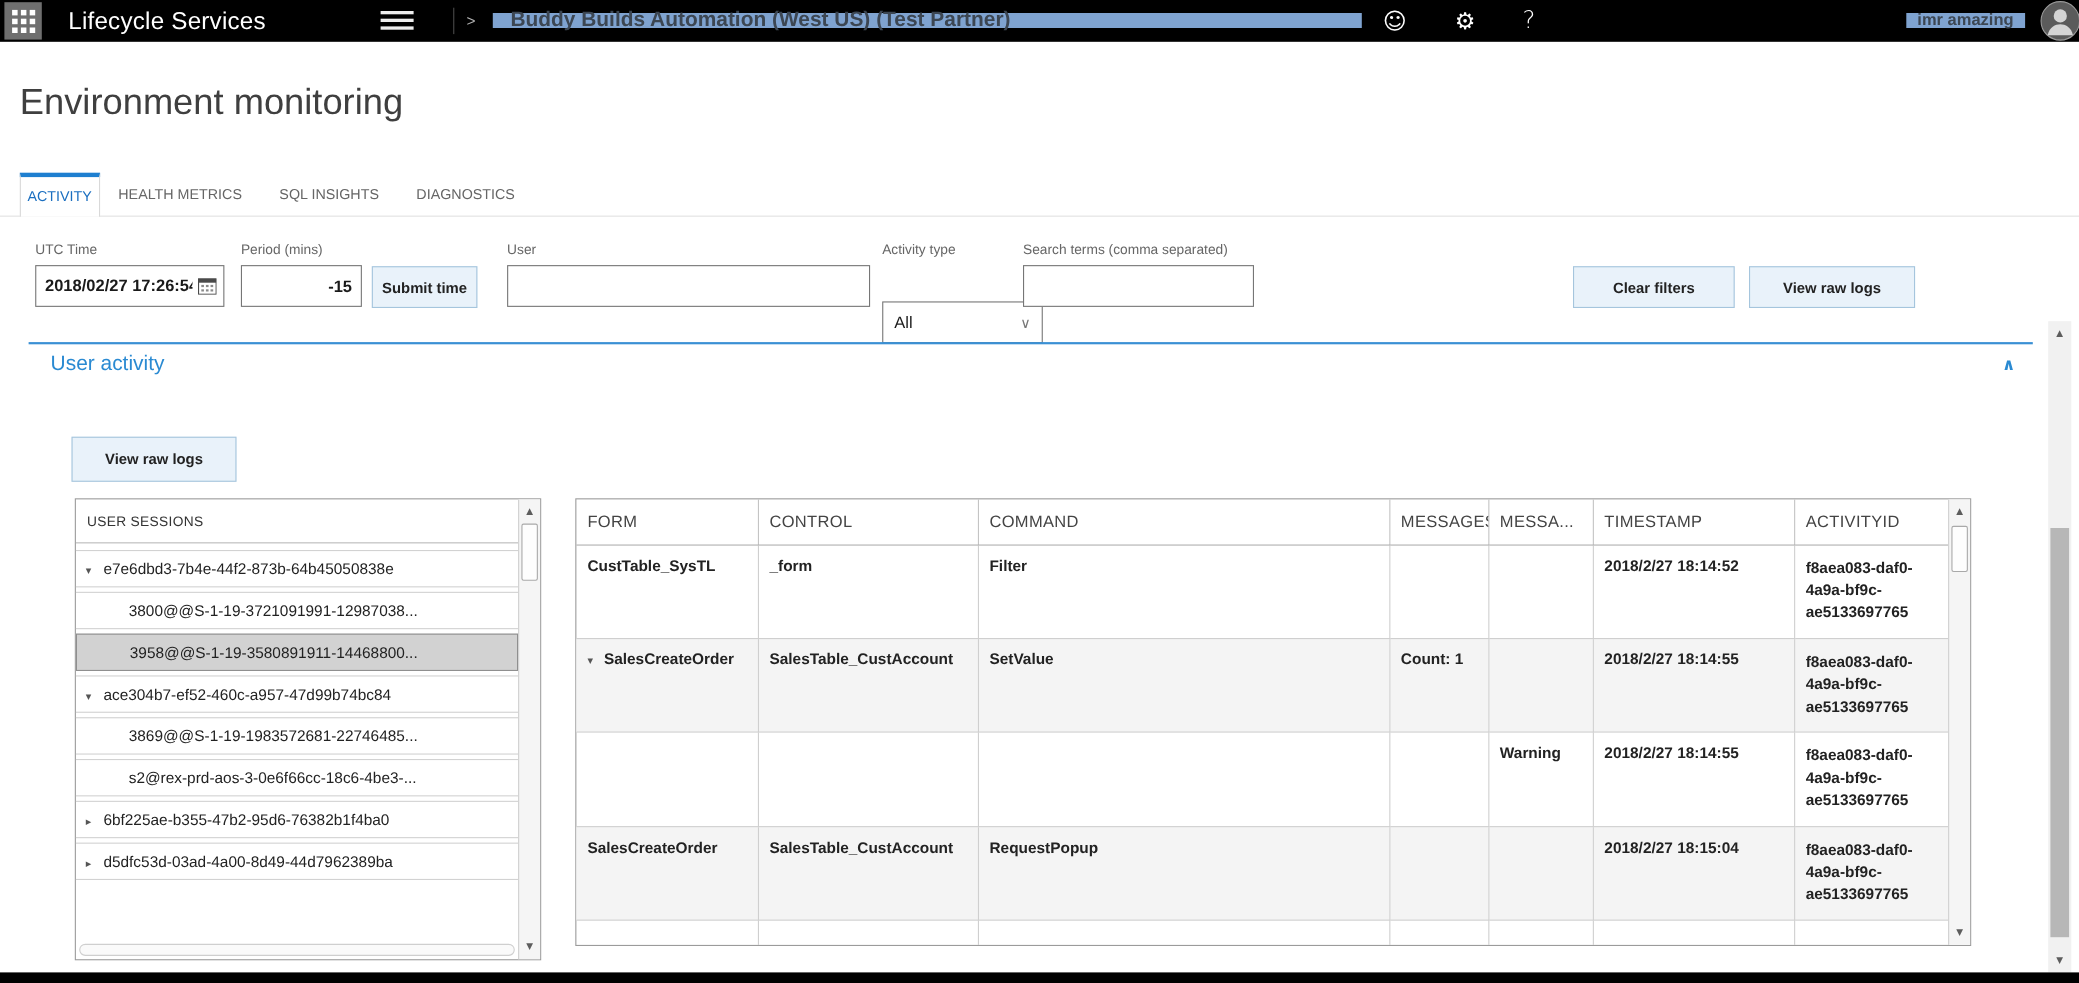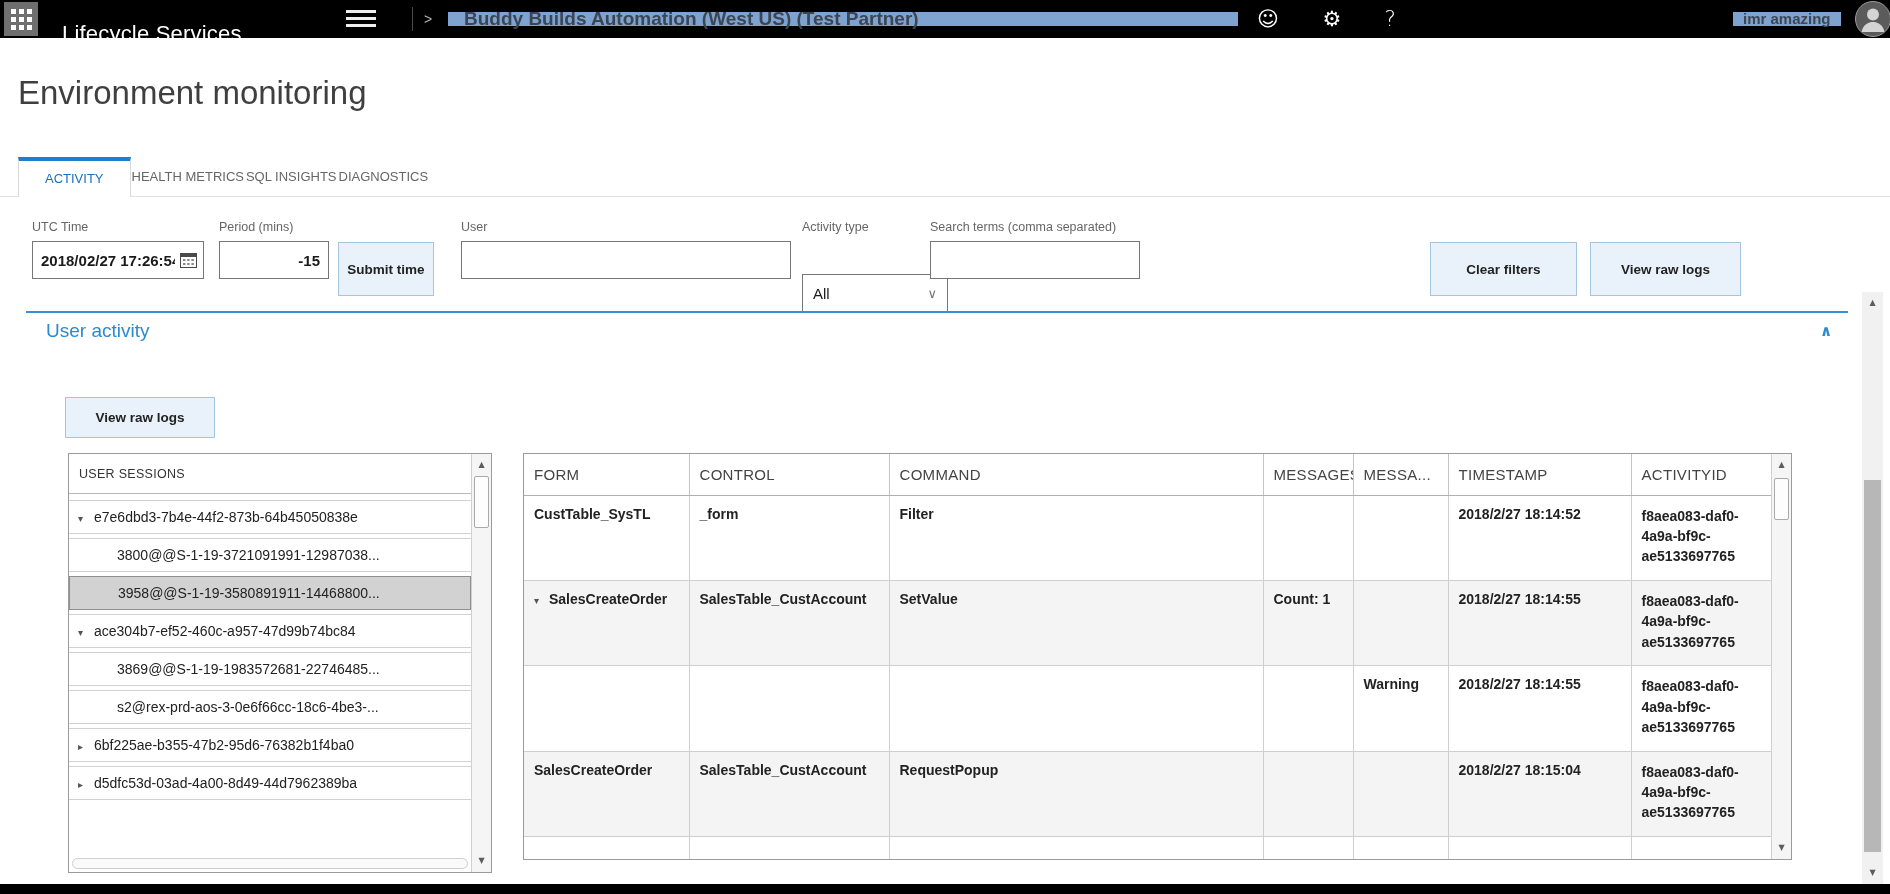--- a/index.html
+++ b/index.html
@@ -9,56 +9,56 @@
     background:#fff; font-family:"Liberation Sans", sans-serif; color:#222;
   }
 
   
   .topbar { position:absolute; left:0; top:0; width:1890px; height:38px; background:#000; }
   .waffle { position:absolute; left:4px; top:2px; width:34px; height:34px; background:#6f6f6f;
             display:flex; align-items:center; justify-content:center; cursor:pointer; }
   .waffle-grid { display:grid; grid-template-columns:repeat(3,5px); grid-gap:3px; }
   .waffle-grid i { width:5px; height:5px; background:#fff; display:block; }
   .brand { position:absolute; left:62px; top:0; line-height:38px; color:#fff; font-size:22px;
-           font-weight:300; letter-spacing:.2px; cursor:pointer;margin-top:15px; }
+           font-weight:300; letter-spacing:.2px; cursor:pointer; }
   .hamburger { position:absolute; left:346px; top:10px; width:30px; cursor:pointer; }
   .hamburger i { display:block; height:3px; background:#eee; margin-bottom:4px; }
   .tb-sep { position:absolute; left:412px; top:7px; width:1px; height:24px; background:#4a4a4a; }
   .crumb-chev { position:absolute; left:424px; top:0; line-height:38px; color:#b5b5b5; font-size:14px; }
   .crumb { position:absolute; left:448px; top:5px; height:28px; line-height:28px; font-size:19px;
            font-weight:600; color:#3c4652; padding:0 16px; min-width:790px; white-space:nowrap; cursor:pointer;
            background:linear-gradient(180deg, rgba(0,0,0,0) 24%, #7fa3d0 24%, #7fa3d0 74%, rgba(0,0,0,0) 74%); }
   .tb-icon { position:absolute; top:0; height:38px; line-height:38px; text-align:center; color:#fff;
              font-family:"DejaVu Sans", sans-serif; cursor:pointer; }
   .tb-user { position:absolute; left:1733px; top:8px; height:22px; line-height:22px; font-size:15px;
              font-weight:600; color:#3c4652; padding:0 10px; cursor:pointer; white-space:nowrap;
              background:linear-gradient(180deg, rgba(0,0,0,0) 18%, #7fa3d0 18%, #7fa3d0 80%, rgba(0,0,0,0) 80%); }
   .avatar { position:absolute; left:1854px; top:0; width:38px; height:38px; cursor:pointer; }
 
   
   .page-title { position:absolute; left:18px; top:74px; font-size:33px; font-weight:300; color:#3f3f3f; }
   .tab-hairline { position:absolute; left:0; top:196px; width:1890px; height:1px; background:#e2e2e2; }
   .tabs { position:absolute; left:18px; top:157px; height:40px; display:flex; z-index:2; }
-  .tab { line-height:40px; padding:0 1px; font-size:13px; color:#666; cursor:pointer; white-space:nowrap; }
+  .tab { line-height:40px; padding:0 17px; font-size:13px; color:#666; cursor:pointer; white-space:nowrap; }
   .tab.active { color:#1b6fc0; background:#fff; border:1px solid #d9d9d9; border-top:4px solid #1e7fd0;
-                border-bottom:none; line-height:35px; padding:0 26px; }
+                border-bottom:none; line-height:35px; padding:0 6px; }
 
   
   .fgroup { position:absolute; top:220px; }
   .fgroup label { display:block; font-size:12.5px; color:#666; margin-bottom:7px; }
   .inp { height:38px; width:100%; border:1px solid #767676; background:#fff; font-size:15px; color:#1a1a1a;
          padding:0 8px; font-family:"Liberation Sans",sans-serif; }
   .inp.bold { font-weight:600; }
   .inp.right { text-align:right; }
   .inp-wrap { position:relative; }
   .cal-ico { position:absolute; right:7px; top:11px; cursor:pointer; }
   .select { height:38px; border:1px solid #767676; background:#fff; display:flex; align-items:center;
             justify-content:space-between; padding:0 10px; font-size:15px; color:#1a1a1a; cursor:pointer;margin-top:40px; }
   .select .chev { color:#777; font-size:13px; }
-  .btn { height:54px; background:#e9f2fa; border:1px solid #a5c5dd; font-size:13.5px; font-weight:700;
+  .btn { height:38px; background:#e9f2fa; border:1px solid #a5c5dd; font-size:13.5px; font-weight:700;
          color:#222; display:flex; align-items:center; justify-content:center; cursor:pointer;
          font-family:"Liberation Sans",sans-serif; }
 
   
   .blue-divider { position:absolute; left:26px; top:311px; width:1822px; height:2px; background:#3a90d4; }
   .section-title { position:absolute; left:34px; top:320px; font-size:19px; color:#2a8ad2; cursor:pointer;margin-left:12px; }
   .collapse-chev { position:absolute; left:1820px; top:322px; color:#2a8ad2; font-weight:700; font-size:15px;
                    cursor:pointer; font-family:"DejaVu Sans",sans-serif; }
   .btn-viewraw2 { position:absolute; left:65px; top:397px; width:150px; height:41px; }
 

